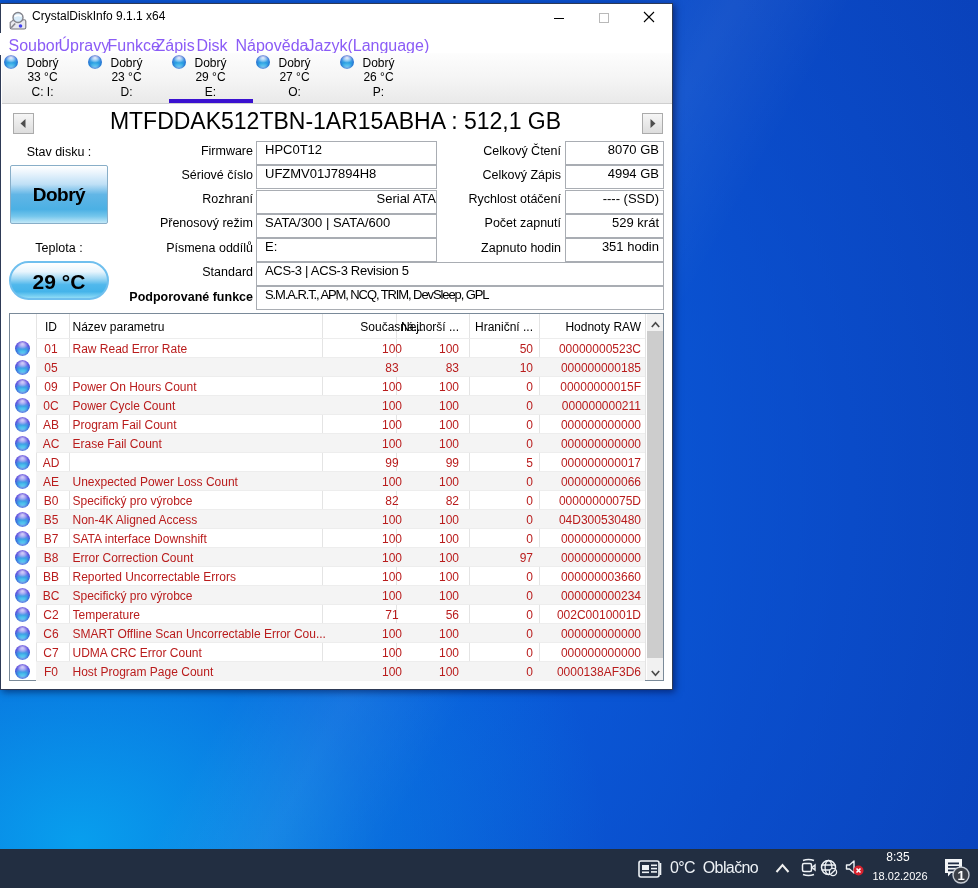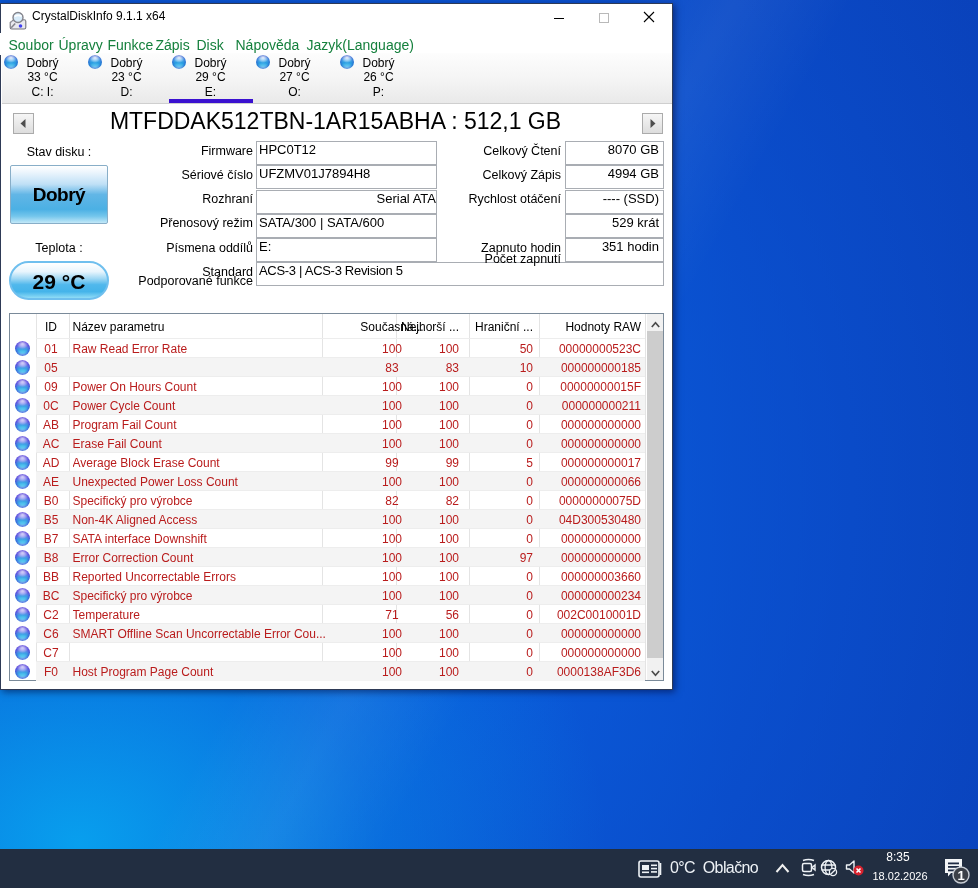--- a/index.html
+++ b/index.html
@@ -26,21 +26,21 @@
 #appicon { position:absolute; left:8px; top:4px; }
 #apptitle { position:absolute; left:31px; top:4.5px; font-size:12px; color:#000; }
 .winbtn { position:absolute; top:0; width:45px; height:30px; }
 #btnmin  { left:535px; }
 #btnmax  { left:581px; }
 #btncls  { left:627px; }
 #btnmin::after { content:""; position:absolute; left:18px; top:13.5px; width:10px; height:1px; background:#000; }
 #btnmax::after { content:""; position:absolute; left:17px; top:8.5px; width:8px; height:8px; border:1px solid #b9b9b9; }
 #btncls svg { position:absolute; left:15px; top:7px; }
 
-#menubar { position:absolute; left:-1.5px; top:28.5px; width:100%; height:22px; background:#fff; font-size:14px; color:#15803d; }
+#menubar { position:absolute; left:-1.5px; top:28.5px; width:100%; height:22px; background:#fff; font-size:16px; color:#8b5cf6; }
 #menubar span { position:absolute; top:4px; }
 
 #toolbar {
   position:absolute; left:1px; top:49px; width:670px; height:51px;
   background:linear-gradient(180deg,#fdfdfd 0%,#f4f4f4 55%,#e9e9e9 100%);
   border-bottom:1px solid #cfcfcf;
 }
 .dunit { position:absolute; top:0; width:84px; height:50px; }
 .dunit .ball { position:absolute; left:1.5px; top:1.5px; width:14px; height:14px; border-radius:50%;
   background:
@@ -56,21 +56,21 @@
 
 .navbtn { position:absolute; top:109px; width:21px; height:21px; border:1px solid #ababab;
   background:linear-gradient(180deg,#f6f6f6,#dddddd); }
 #navL { left:12px; } #navR { left:641px; }
 .navbtn svg { position:absolute; left:4px; top:4px; }
 #bigtitle { position:absolute; left:-2px; top:104px; width:673px; text-align:center;
   font-size:23px; color:#000; letter-spacing:0px; }
 
 .flabel { position:absolute; font-size:12.5px; color:#000; text-align:right; }
 .fbox { position:absolute; height:24px; border:1px solid #a9adb3; background:#fff;
-  font-size:13px; color:#000; line-height:15px; padding-left:2px; white-space:nowrap; }
+  font-size:13px; color:#000; line-height:15px; padding-left:8px; white-space:nowrap; }
 .fboxr { text-align:right; padding-right:4px; }
 .clabel { position:absolute; font-size:12.5px; color:#000; text-align:center; }
 #btnDobry { position:absolute; left:9px; top:161px; width:98px; height:59px;
   border:1px solid #88aec8; border-radius:2px;
   background:linear-gradient(180deg,#ffffff 0%,#eef6fd 10%,#bfe0f6 32%,#62b6e6 50%,#4bb0e4 76%,#74c6ec 88%,#c2e8f8 100%);
   text-align:center; font-size:19px; letter-spacing:-0.5px; font-weight:bold; color:#000; line-height:58px; }
 #pillTemp { position:absolute; left:8px; top:257px; width:100px; height:39px;
   border:2px solid #6fbfee; border-radius:20px;
   background:linear-gradient(180deg,#ffffff 0%,#e8f5fd 25%,#9ed7f4 45%,#50b8ec 62%,#45b4ea 82%,#90dcf6 100%);
   text-align:center; font-size:21px; font-weight:bold; color:#000; line-height:38px; }
@@ -204,29 +204,30 @@
   <div class="flabel" style="left:112px; top:163.5px; width:140px;">Sériové číslo</div>
   <div class="fbox" style="left:255px; top:161px; width:181px;">UFZMV01J7894H8</div>
   <div class="flabel" style="left:112px; top:188px; width:140px;">Rozhraní</div>
   <div class="fbox" style="left:255px; top:185.5px; width:181px;text-align:right;">Serial ATA</div>
   <div class="flabel" style="left:112px; top:212px; width:140px;">Přenosový režim</div>
   <div class="fbox" style="left:255px; top:210px; width:181px;">SATA/300 | SATA/600</div>
   <div class="flabel" style="left:112px; top:236.5px; width:140px;">Písmena oddílů</div>
   <div class="fbox" style="left:255px; top:234px; width:181px;">E:</div>
   <div class="flabel" style="left:112px; top:260.5px; width:140px;">Standard</div>
   <div class="fbox" style="left:255px; top:258px; width:408px; letter-spacing:-0.3px;">ACS-3 | ACS-3 Revision 5</div>
-  <div class="flabel" style="left:112px; top:270px; width:140px;">Podporované funkce</div>
+  <div class="flabel" style="left:112px; top:286px; width:140px;font-weight:bold;">Podporované funkce</div>
+  <div class="fbox" style="left:255px; top:282px; width:408px; letter-spacing:-1.1px;">S.M.A.R.T., APM, NCQ, TRIM, DevSleep, GPL</div>
 
   <div class="flabel" style="left:420px; top:139.5px; width:140px;">Celkový Čtení</div>
   <div class="fbox fboxr" style="left:564px; top:137px; width:99px;">8070 GB</div>
   <div class="flabel" style="left:420px; top:163.5px; width:140px;">Celkový Zápis</div>
   <div class="fbox fboxr" style="left:564px; top:161px; width:99px;">4994 GB</div>
   <div class="flabel" style="left:420px; top:188px; width:140px;">Rychlost otáčení</div>
   <div class="fbox fboxr" style="left:564px; top:185.5px; width:99px;">---- (SSD)</div>
-  <div class="flabel" style="left:420px; top:212px; width:140px;margin-top:36px;">Počet zapnutí</div>
+  <div class="flabel" style="left:420px; top:212px; width:140px;">Počet zapnutí</div>
   <div class="fbox fboxr" style="left:564px; top:210px; width:99px;">529 krát</div>
   <div class="flabel" style="left:420px; top:236.5px; width:140px;">Zapnuto hodin</div>
   <div class="fbox fboxr" style="left:564px; top:234px; width:99px;">351 hodin</div>
 
   <div id="tbl">
     <div class="vline" style="left:26px"></div>
     <div class="vline" style="left:59px"></div>
     <div class="vline" style="left:312px"></div>
     <div class="vline" style="left:386px"></div>
     <div class="vline" style="left:459px"></div>
@@ -300,21 +301,20 @@
             <div class="c-nm">Erase Fail Count</div>
             <div class="c-s">100</div>
             <div class="c-n">100</div>
             <div class="c-h">0</div>
             <div class="c-r">000000000000</div>
           </div>
       <div class="rsep" style="top:138px"></div>
       <div class="row" style="top:143px">
             <div class="tball"></div>
             <div class="c-id">AD</div>
-            <div class="c-nm">Average Block Erase Count</div>
             <div class="c-s">99</div>
             <div class="c-n">99</div>
             <div class="c-h">5</div>
             <div class="c-r">000000000017</div>
           </div>
       <div class="rsep" style="top:157px"></div>
       <div class="zebra" style="top:158px"></div>
       <div class="row" style="top:162px">
             <div class="tball"></div>
             <div class="c-id">AE</div>
@@ -405,20 +405,21 @@
             <div class="c-nm">SMART Offline Scan Uncorrectable Error Cou...</div>
             <div class="c-s">100</div>
             <div class="c-n">100</div>
             <div class="c-h">0</div>
             <div class="c-r">000000000000</div>
           </div>
       <div class="rsep" style="top:328px"></div>
       <div class="row" style="top:333px">
             <div class="tball"></div>
             <div class="c-id">C7</div>
+            <div class="c-nm">UDMA CRC Error Count</div>
             <div class="c-s">100</div>
             <div class="c-n">100</div>
             <div class="c-h">0</div>
             <div class="c-r">000000000000</div>
           </div>
       <div class="rsep" style="top:347px"></div>
       <div class="zebra" style="top:348px"></div>
       <div class="row" style="top:352px">
             <div class="tball"></div>
             <div class="c-id">F0</div>

